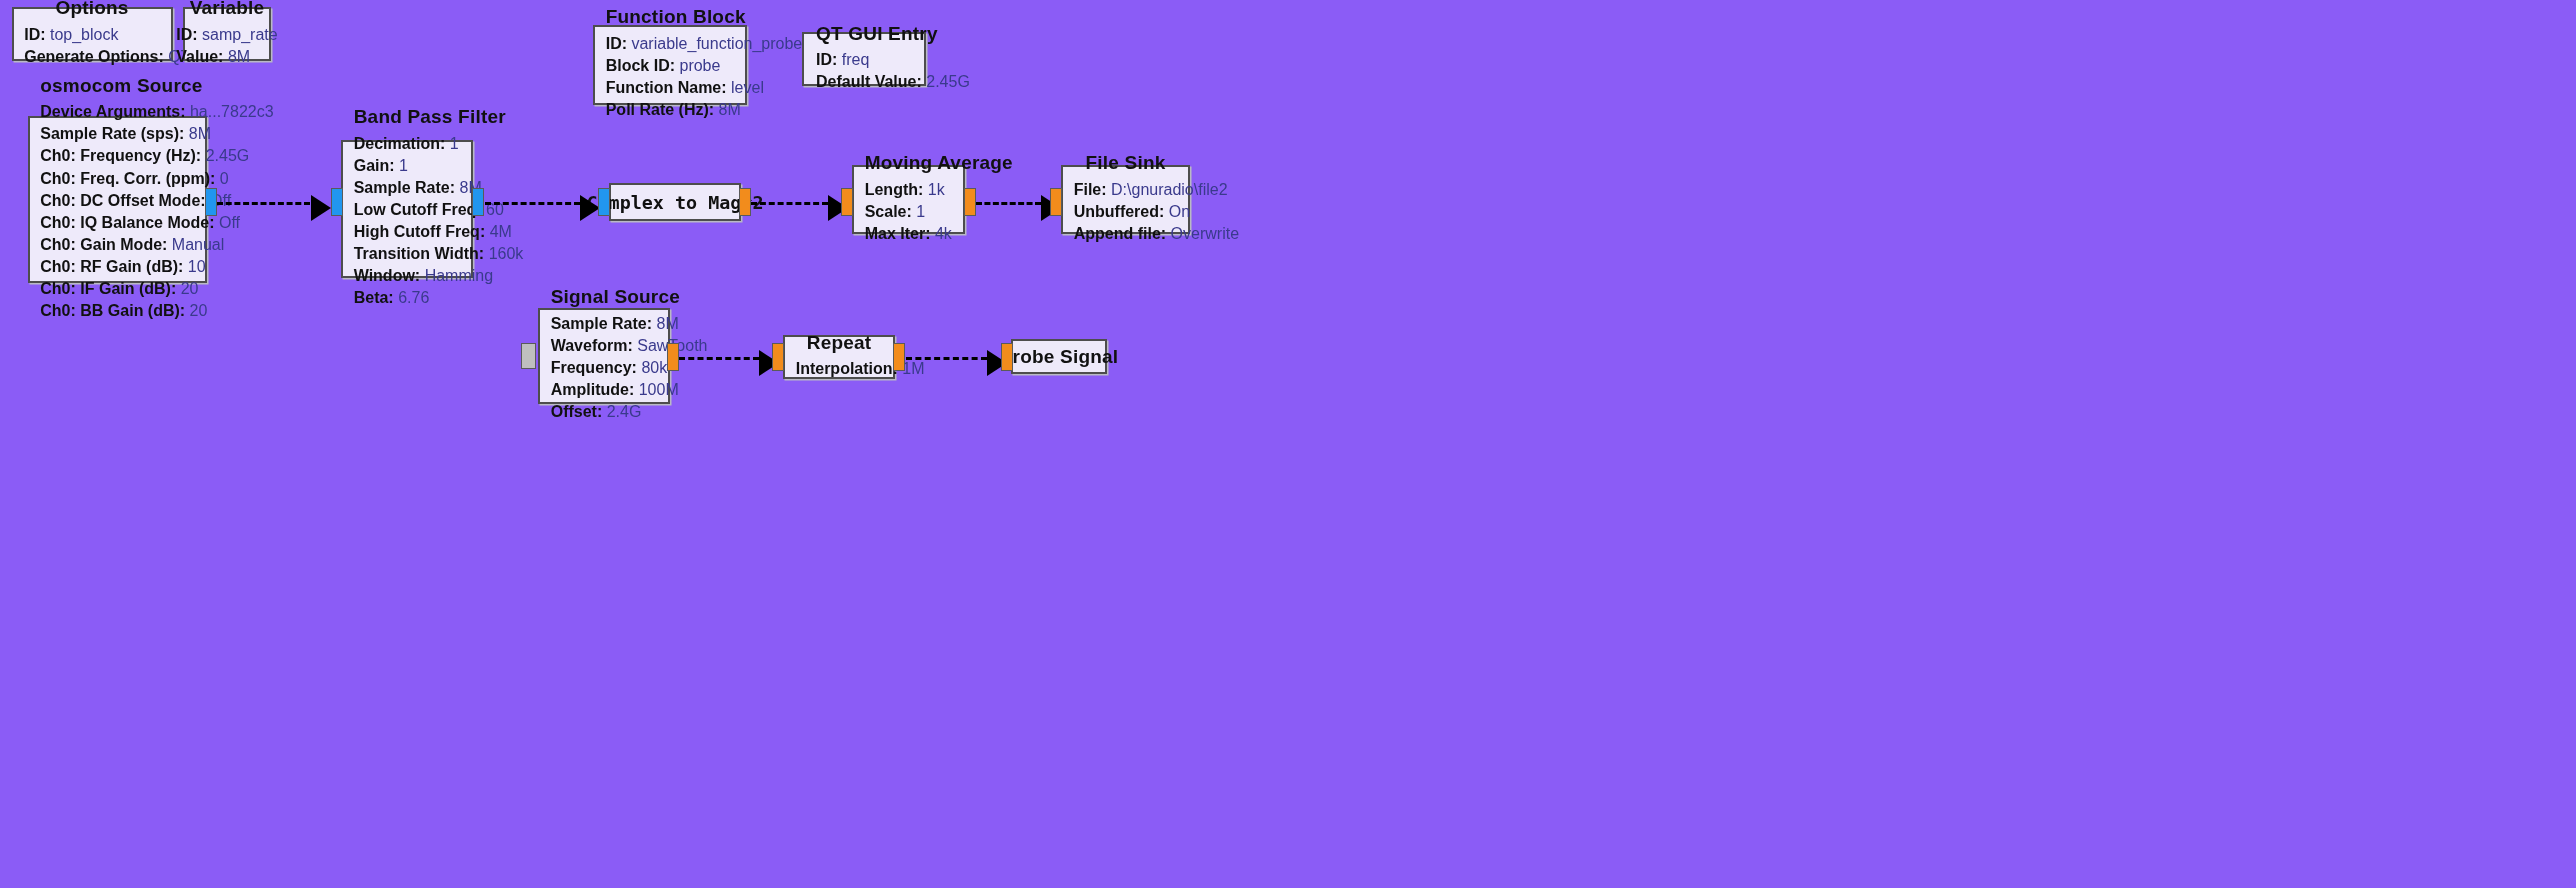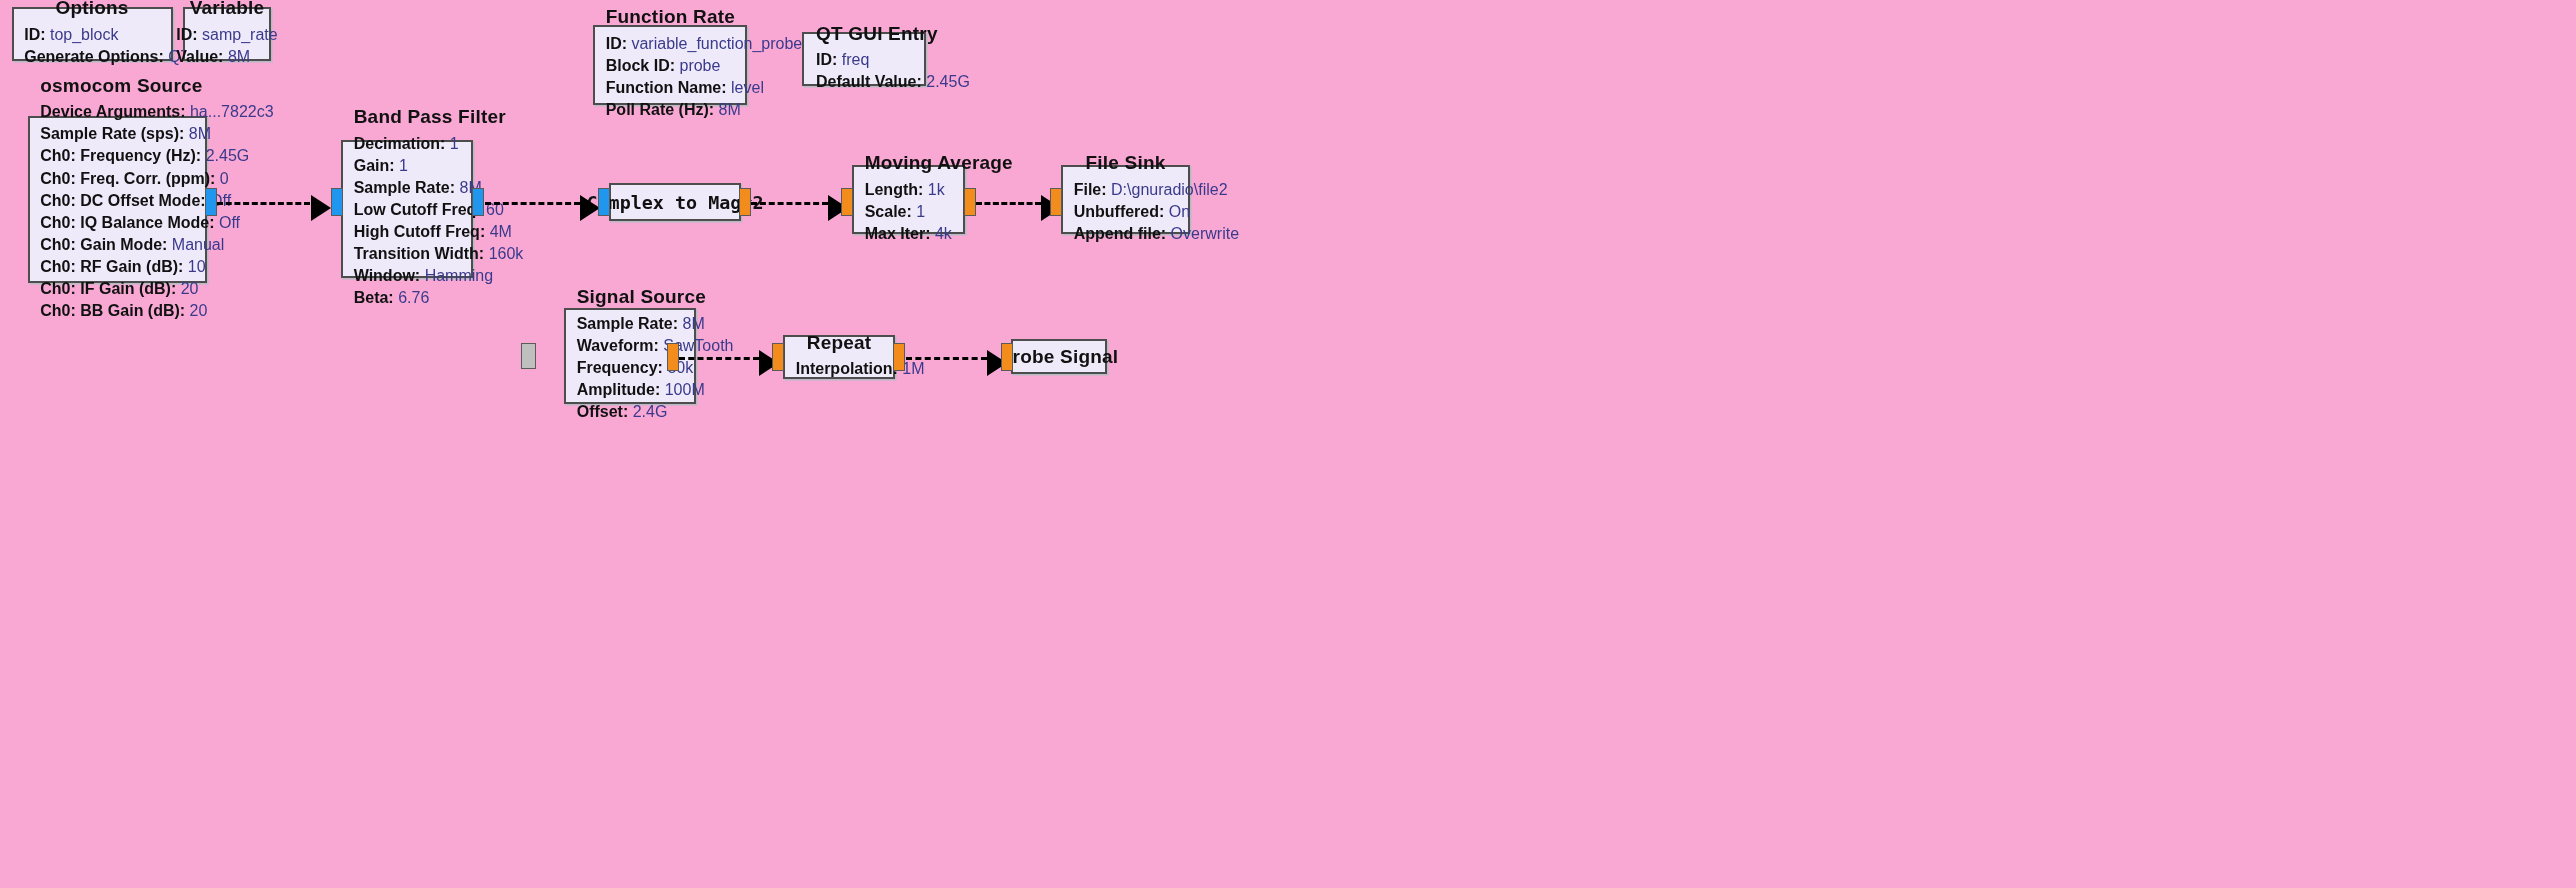--- a/index.html
+++ b/index.html
@@ -4,21 +4,21 @@
 <style>
   html, body {
     margin: 0;
     padding: 0;
     background: #ffffff;
   }
   #canvas {
     position: relative;
     width: 2576px;
     height: 889px;
-    background: #f9a8d4;
+    background: #8b5cf6;
     overflow: hidden;
     font-family: "Liberation Sans", "DejaVu Sans", sans-serif;
   }
 
   
   .block {
     position: absolute;
     box-sizing: border-box;
     background: #EEEAFA;
     border: 2.3px solid #4D4D4D;
@@ -129,21 +129,21 @@
         <span class="v">samp_rate</span>
       </div>
       <div class="param">
         <span class="k">Value:</span>
         <span class="v">8M</span>
       </div>
     </div>
   </div>
 
   <div class="block" style="left:593px; top:24.5px; width:154px; height:80px;">
-    <div class="block-title">Function Rate</div>
+    <div class="block-title">Function Block</div>
     <div class="params">
       <div class="param">
         <span class="k">ID:</span>
         <span class="v">variable_function_probe_0</span>
       </div>
       <div class="param">
         <span class="k">Block ID:</span>
         <span class="v">probe</span>
       </div>
       <div class="param">
@@ -308,21 +308,21 @@
         <span class="v">On</span>
       </div>
       <div class="param">
         <span class="k">Append file:</span>
         <span class="v">Overwrite</span>
       </div>
     </div>
   </div>
   <div class="port float" style="left:1050px; top:188px; width:12.2px; height:27.6px;"></div>
 
-  <div class="block" style="left:564px; top:308px; width:132px; height:96px;">
+  <div class="block" style="left:538px; top:308px; width:132px; height:96px;">
     <div class="block-title">Signal Source</div>
     <div class="params">
       <div class="param">
         <span class="k">Sample Rate:</span>
         <span class="v">8M</span>
       </div>
       <div class="param">
         <span class="k">Waveform:</span>
         <span class="v">SawTooth</span>
       </div>

